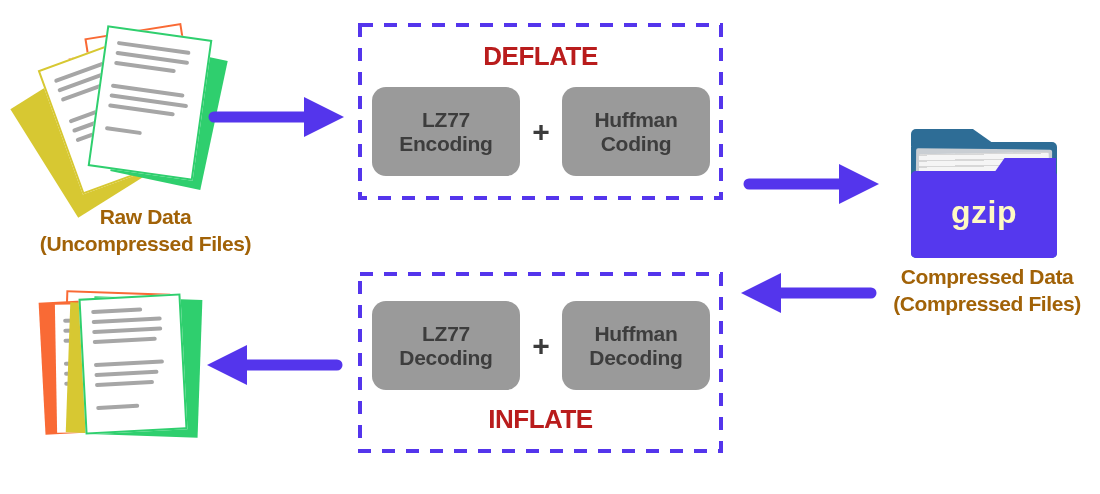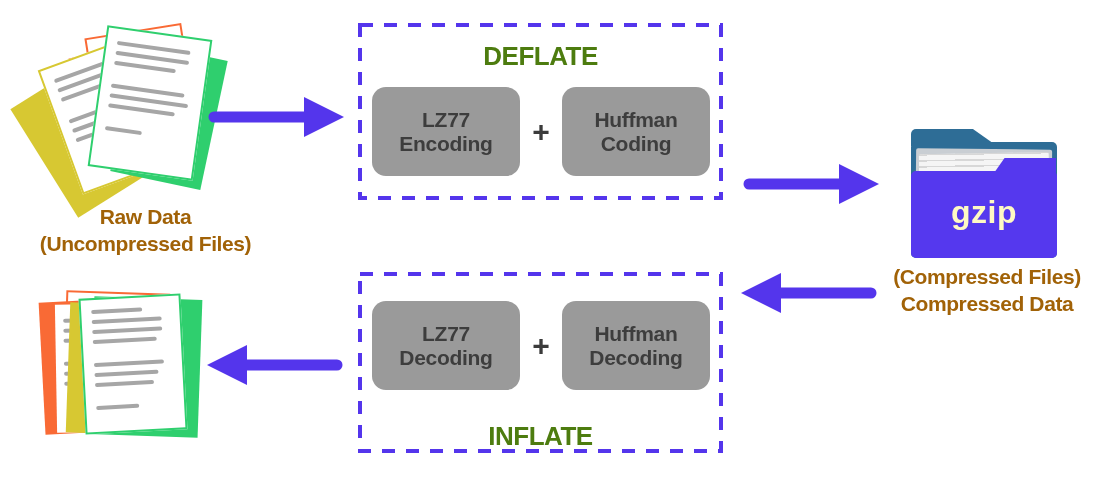--- a/index.html
+++ b/index.html
@@ -10,21 +10,21 @@
   
   .caption{
     position:absolute;text-align:center;font-weight:700;font-size:21px;line-height:27px;
     color:#a16207;letter-spacing:-0.4px;white-space:nowrap;
   }
   
   .group{position:absolute;}
   .group .dash-border{position:absolute;left:0;top:0;}
   .group-title{
     position:absolute;width:100%;text-align:center;font-weight:700;font-size:26px;
-    letter-spacing:-0.5px;color:#4d7c0f;
+    letter-spacing:-0.5px;color:#b91c1c;
   }
   .step-box{
     position:absolute;width:148px;height:89px;background:#9a9a9a;border-radius:14px;
     display:flex;flex-direction:column;align-items:center;justify-content:center;
     font-weight:700;font-size:21px;line-height:24px;color:#3d3d3d;text-align:center;
     letter-spacing:-0.3px;
   }
   .plus{
     position:absolute;left:162px;width:42px;height:89px;display:flex;align-items:center;
     justify-content:center;font-weight:700;font-size:30px;color:#3b3b3b;
@@ -121,43 +121,43 @@
     <div class="f-back"></div>
     <div class="f-paper2"></div>
     <div class="f-paper"></div>
     <div class="f-front-tab"></div>
     <div class="f-front">
       <span class="f-label">gzip</span>
     </div>
   </div>
 
   <div class="caption" style="left:878px;top:263px;width:218px;">
+    <div>Compressed Data</div>
     <div>(Compressed Files)</div>
-    <div>Compressed Data</div>
   </div>
 
   <svg class="arrow" style="left:738px;top:270px;" viewBox="0 0 142 46">
     <line x1="133" y1="23" x2="40" y2="23" stroke="#5435ec" stroke-width="11" stroke-linecap="round"></line>
     <polygon points="43,3 3,23 43,43" fill="#5435ec"></polygon>
   </svg>
 
   <div class="group" style="left:358px;top:272px;width:365px;height:181px;">
     <svg class="dash-border" width="365" height="181">
       <rect x="2" y="2" width="361" height="177" fill="none" stroke="#5435ec" stroke-width="4" stroke-dasharray="13 11"></rect>
     </svg>
     <div class="step-box" style="left:14px;top:29px;">
       <div>LZ77</div>
       <div>Decoding</div>
     </div>
     <div class="plus" style="top:29px;">+</div>
     <div class="step-box" style="left:204px;top:29px;">
       <div>Huffman</div>
       <div>Decoding</div>
     </div>
-    <div class="group-title" style="top:149px;">INFLATE</div>
+    <div class="group-title" style="top:132px;">INFLATE</div>
   </div>
 
   <svg class="arrow" style="left:204px;top:342px;" viewBox="0 0 142 46">
     <line x1="133" y1="23" x2="40" y2="23" stroke="#5435ec" stroke-width="11" stroke-linecap="round"></line>
     <polygon points="43,3 3,23 43,43" fill="#5435ec"></polygon>
   </svg>
 
   <div class="papers" style="left:30px;top:288px;width:170px;height:150px;">
     <div class="sheet" style="left:34px;top:4px;width:104px;height:136px;transform:rotate(2deg);background:#fff;border:2px solid #f96a35;"></div>
     <div class="sheet" style="left:12px;top:12px;width:106px;height:132px;transform:rotate(-3deg);background:#f96a35;"></div>

